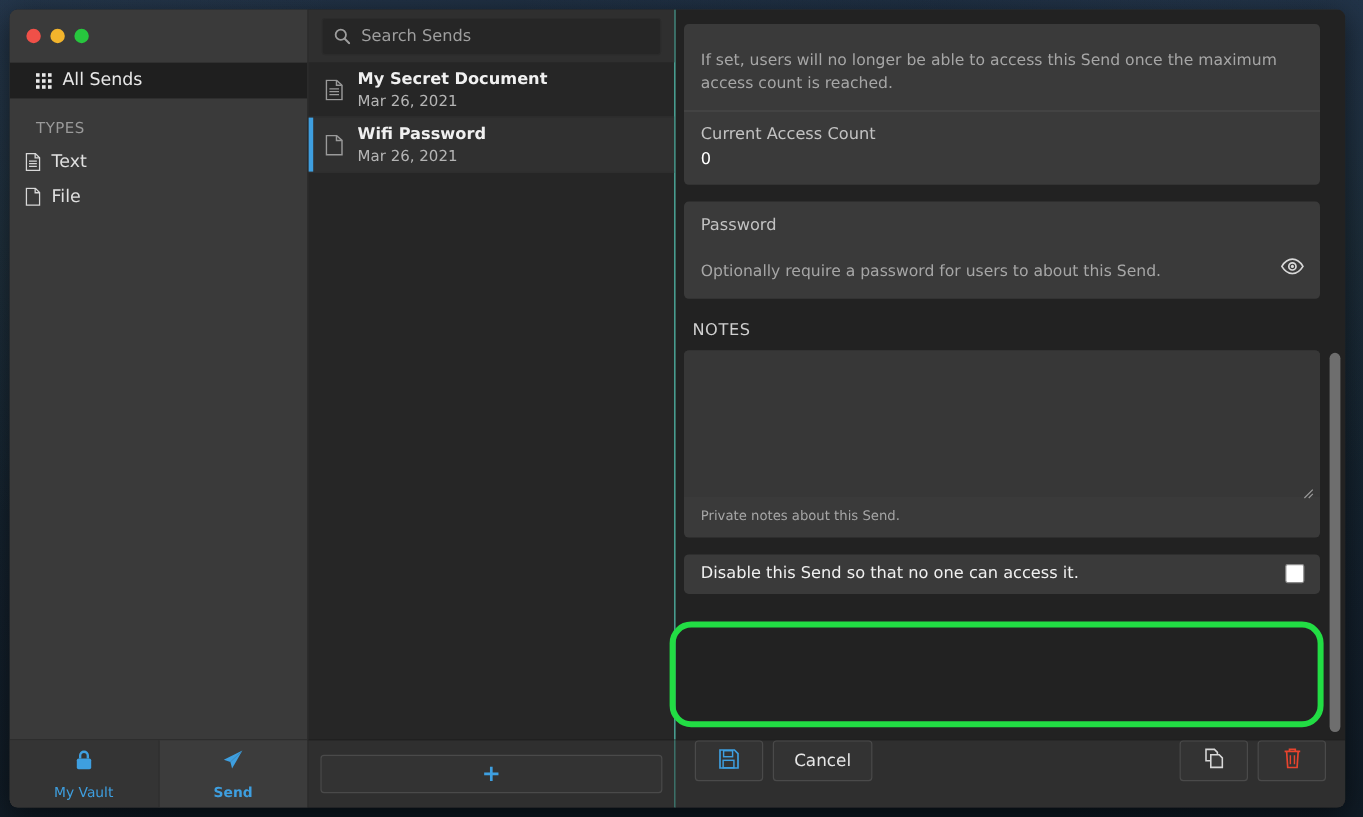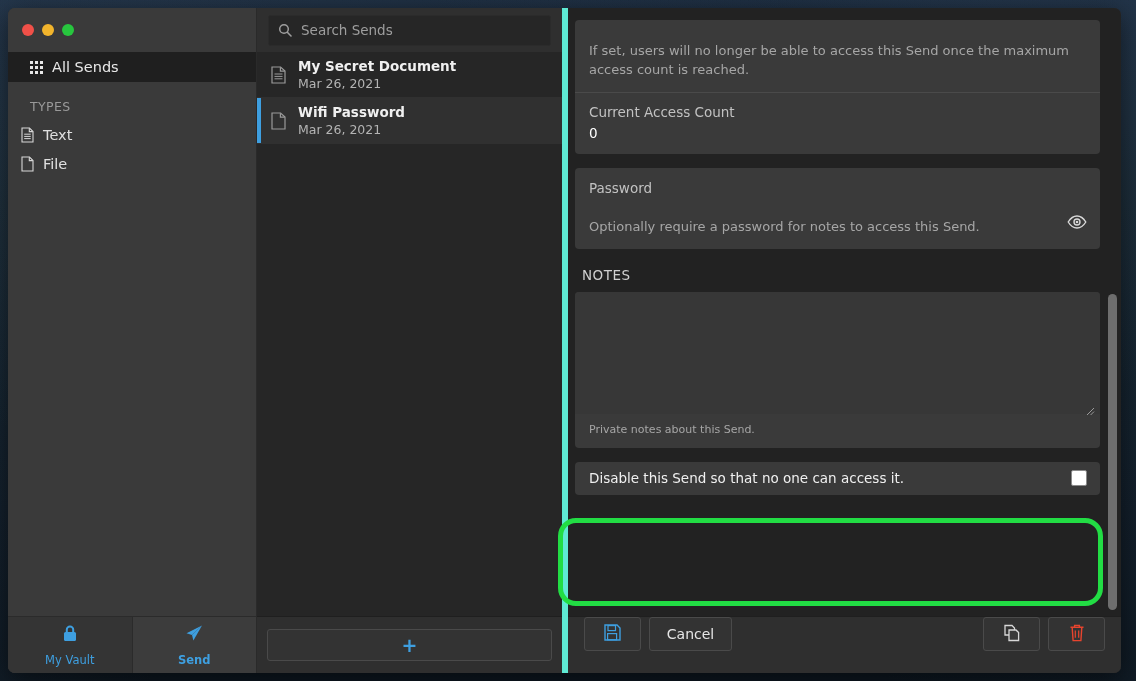--- a/index.html
+++ b/index.html
@@ -108,21 +108,21 @@
     background: #343434;
   }
   .foot-tab.active { background: #3c3c3c; font-weight: bold; }
   .foot-tab + .foot-tab { border-left: 1px solid #2b2b2b; }
 
   
   .listcol {
     width: 305px;
     background: #262626;
     display: flex; flex-direction: column;
-    border-right: 6px solid #5eead4;
+    border-right: 1px solid #5eead4;
     justify-content: center;
   }
   .searchwrap {
     height: 44px; flex: 0 0 44px;
     display: flex; align-items: center;
     padding: 0 11px;
     background: #2f2f2f;
   }
   .searchbox {
     flex: 1; height: 29px;
@@ -431,21 +431,21 @@
 
         <div class="card">
           <div class="card-hint">If set, users will no longer be able to access this Send once the maximum access count is reached.</div>
           <div class="card-divider"></div>
           <div class="sub-label">Current Access Count</div>
           <div class="sub-value">0</div>
         </div>
 
         <div class="card pwd-card">
           <div class="card-label">Password</div>
-          <div class="card-hint">Optionally require a password for notes to access this Send.</div>
+          <div class="card-hint">Optionally require a password for users to about this Send.</div>
           <span class="eye">
             <svg width="20" height="14" viewBox="0 0 20 14">
               <path d="M1.2 7 C4 2.4 7 1 10 1 C13 1 16 2.4 18.8 7 C16 11.6 13 13 10 13 C7 13 4 11.6 1.2 7 Z" fill="none" stroke="#d8d8d8" stroke-width="1.4"></path>
               <circle cx="10" cy="7" r="3" fill="none" stroke="#d8d8d8" stroke-width="1.4"></circle>
               <circle cx="10" cy="7" r="1.3" fill="#d8d8d8"></circle>
             </svg>
           </span>
         </div>
 
         <div class="notes-title">NOTES</div>

